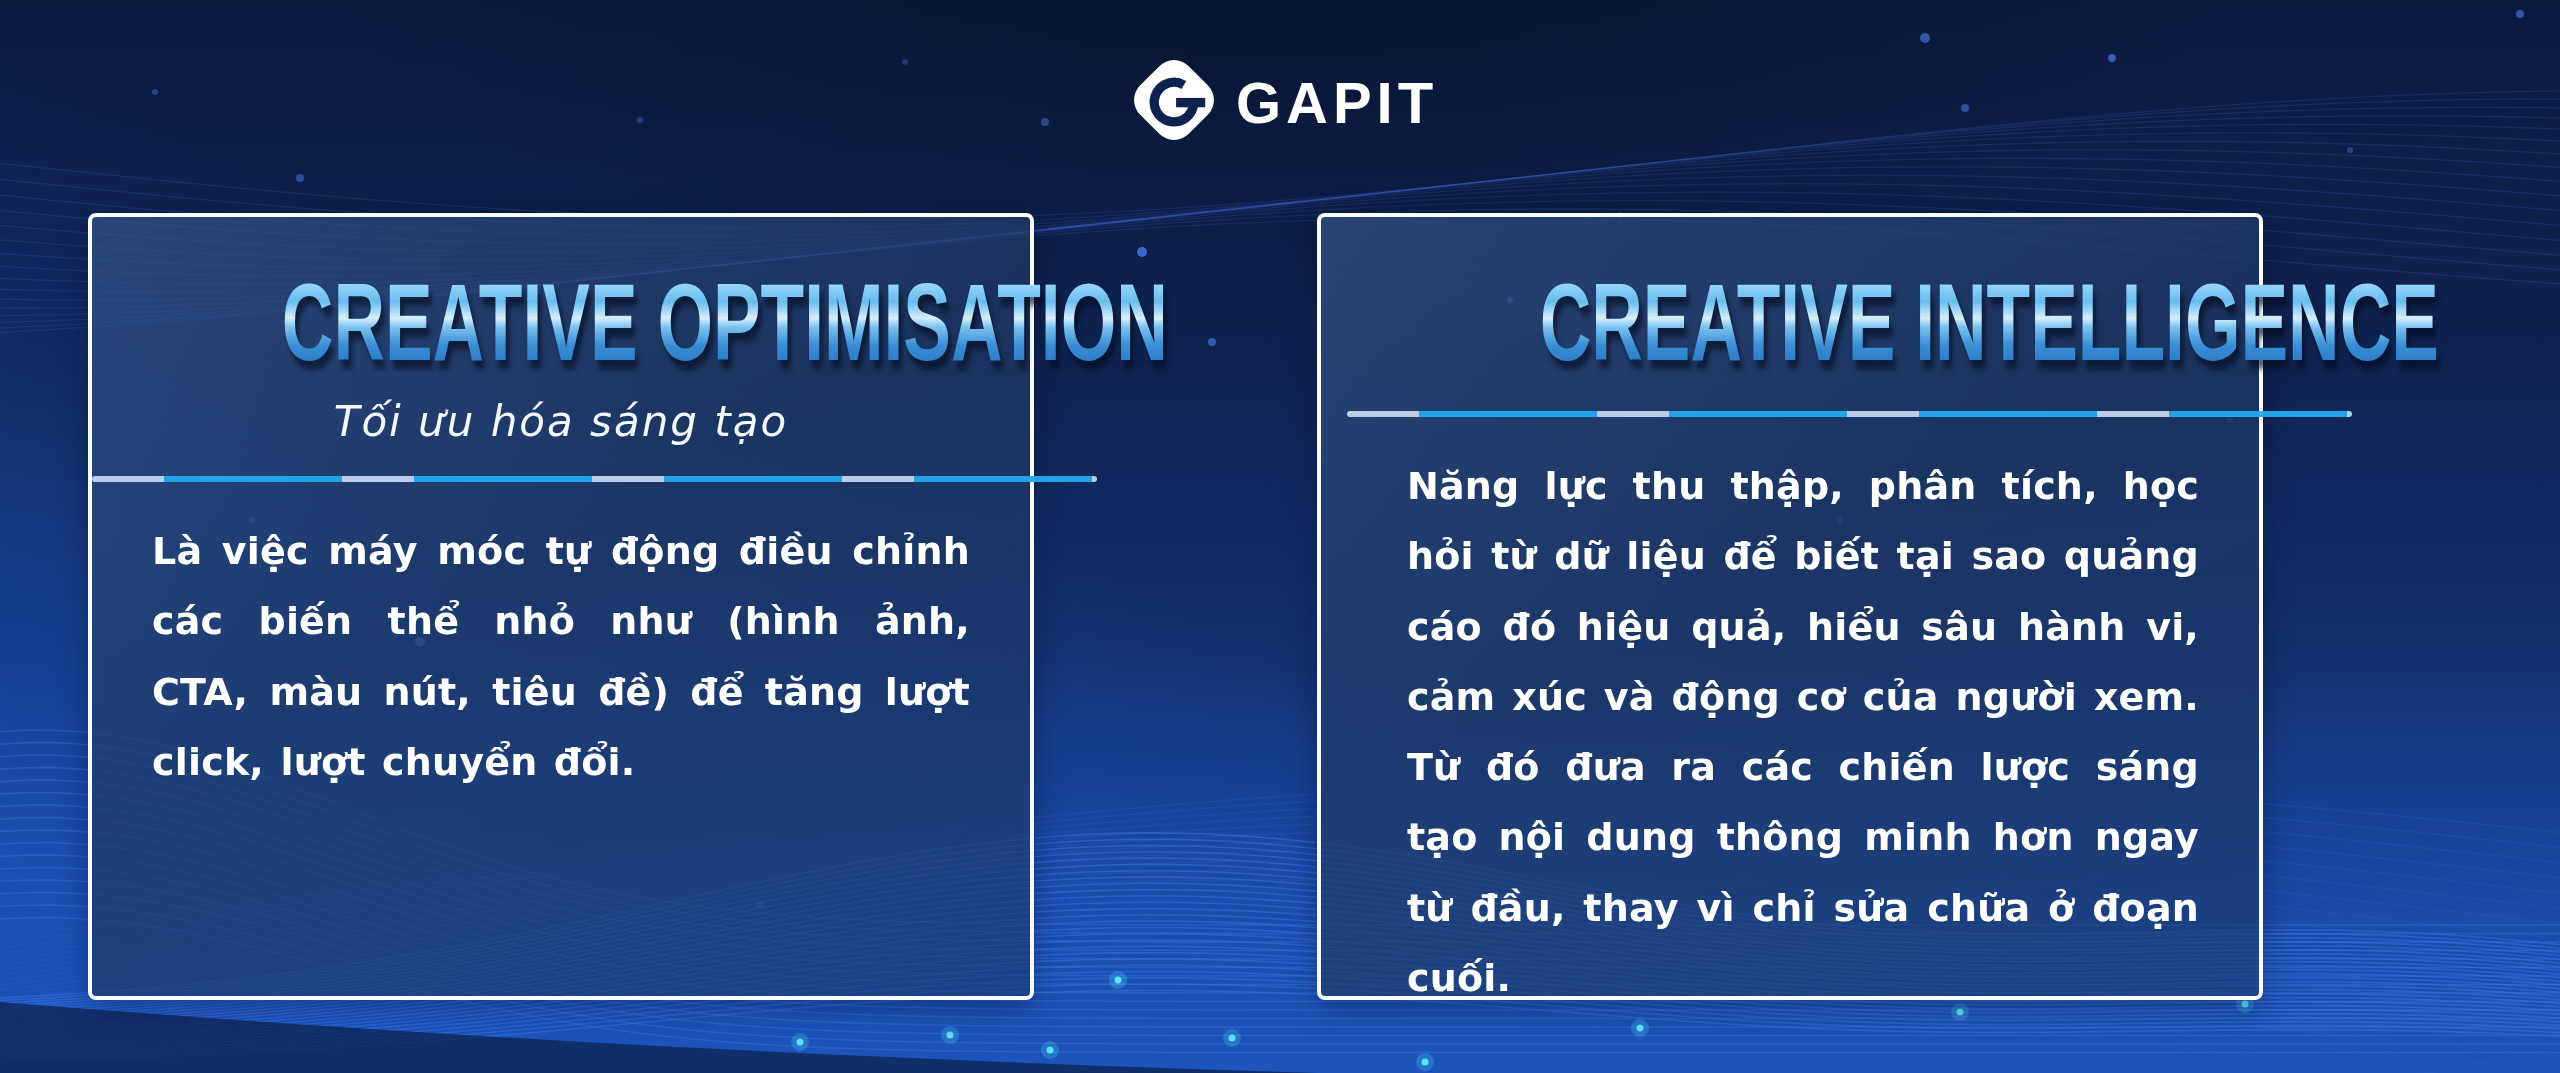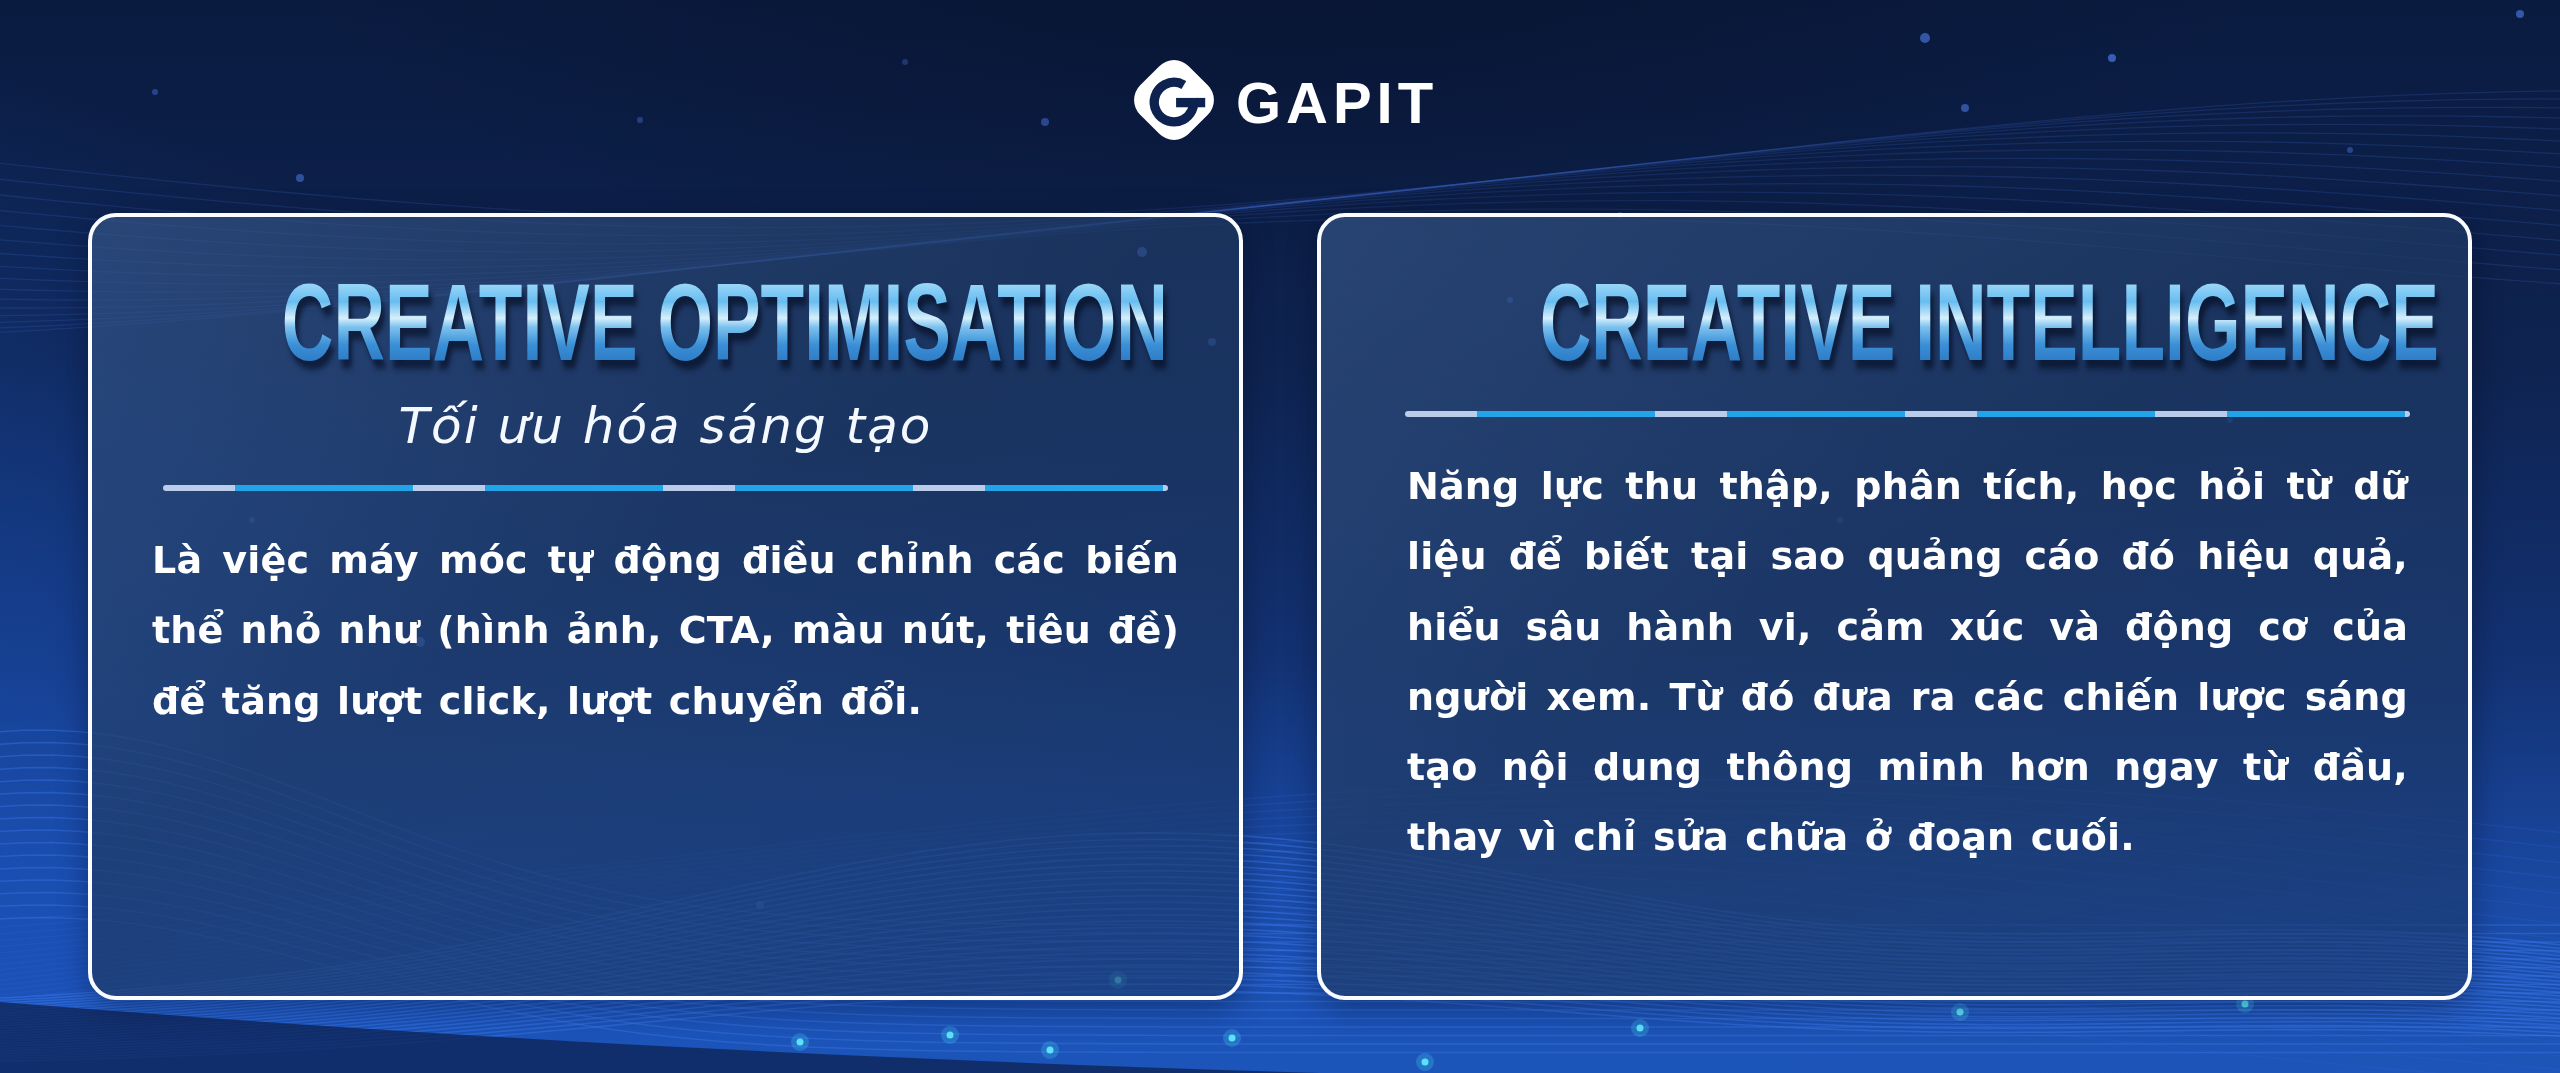--- a/index.html
+++ b/index.html
@@ -20,23 +20,23 @@
   .logo{position:absolute;top:48px;left:0;width:2560px;display:flex;align-items:center;justify-content:center;gap:10px;}
   .logo-icon{width:104px;height:104px;display:block;}
   .logo-text{
     color:#ffffff;font-family:"Liberation Sans",sans-serif;
     font-size:58px;font-weight:600;letter-spacing:5px;line-height:1;
     padding-top:6px;
   }
 
   
   .card{
-    position:absolute;top:213px;width:1155px;height:787px;
+    position:absolute;top:213px;width:946px;height:787px;
     box-sizing:border-box;
-    border:4px solid #fafcff;border-radius:28px;
+    border:4px solid #fafcff;border-radius:8px;
     background:linear-gradient(150deg, rgba(58,92,142,0.60) 0%, rgba(31,58,101,0.72) 45%, rgba(26,56,108,0.62) 100%);
     box-shadow:0 8px 30px rgba(3,10,30,0.35);
     text-align:center;
   }
   .card.left{left:88px;}
   .card.right{left:1317px;padding-left:26px;}
 
   .card-title{
     margin-top:46px;height:118px;line-height:118px;
     white-space:nowrap;
@@ -47,21 +47,21 @@
     font-weight:800;font-size:102px;letter-spacing:0px;
     transform:scale(0.70,1.08);transform-origin:50% 50%;
     background:linear-gradient(180deg,
       #eaf8ff 0%, #a8ddfa 16%, #67bdf0 34%, #d6effc 47%,
       #7cc2ef 54%, #3b8fd6 68%, #2c7ac6 82%, #9bd6f4 100%);
     -webkit-background-clip:text;background-clip:text;color:transparent;
     filter:drop-shadow(5px 8px 3px rgba(3,10,30,0.65));
   }
   .card-sub{
     margin-top:16px;
-    font-style:italic;font-weight:400;font-size:50px;letter-spacing:2px;
+    font-style:italic;font-weight:400;font-size:42px;letter-spacing:2px;
     color:#f4f8ff;
   }
   .divider{
     margin:30px auto 0 auto;width:1005px;height:6px;border-radius:3px;
     background:repeating-linear-gradient(90deg,
       #c3d4f0 0px, #c3d4f0 72px,
       #22aaee 72px, #22aaee 250px);
     opacity:0.95;
   }
   .card-body{

